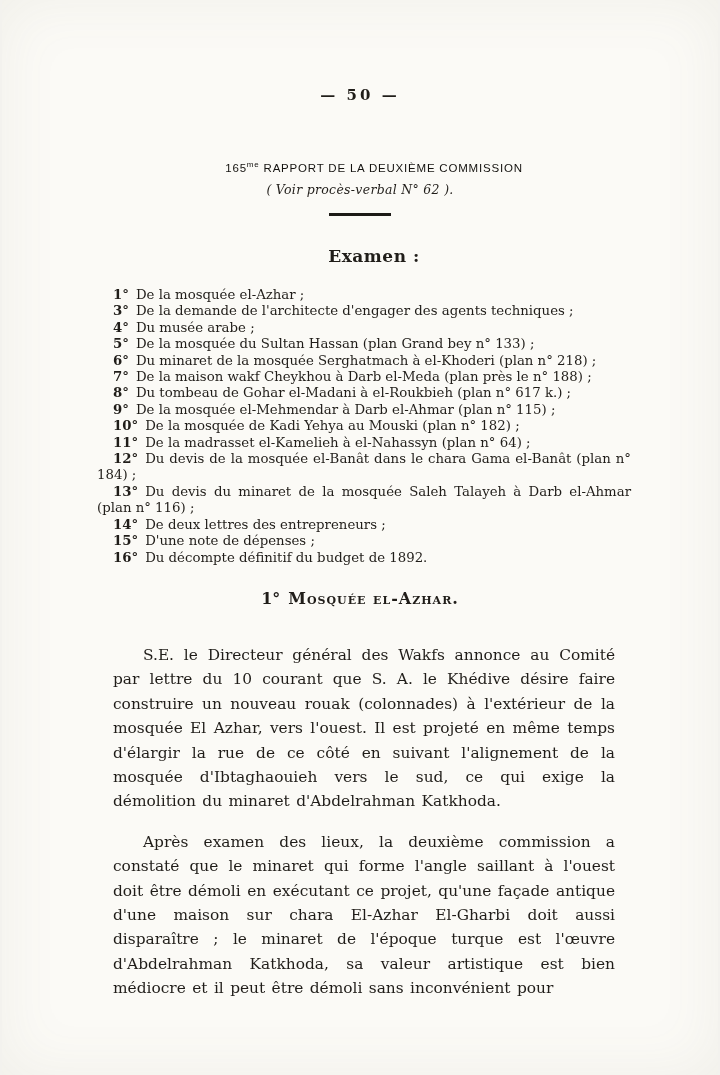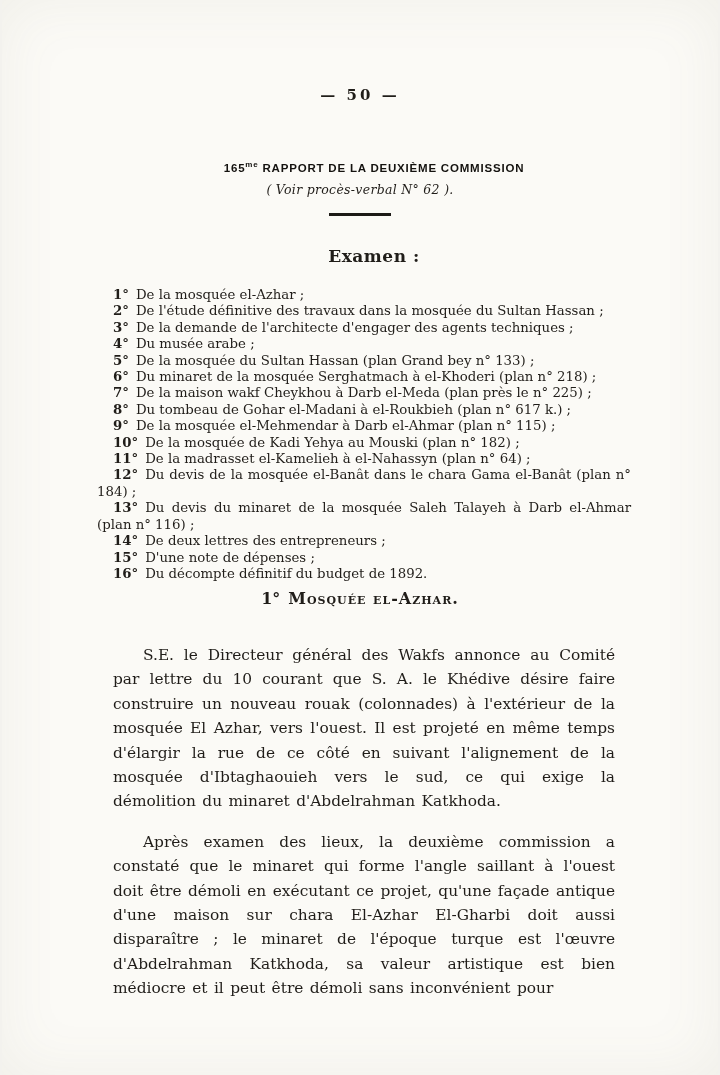--- a/index.html
+++ b/index.html
@@ -28,21 +28,21 @@
     letter-spacing: 3px;
   }
   .report-header {
     position: absolute;
     top: 160px;
     left: 0; right: 0;
     text-align: center;
   }
   .report-title {
     font-family: "Liberation Sans", sans-serif;
-    font-weight: 700;
+    font-weight: 400;
     font-size: 11.5px;
     letter-spacing: 0.8px;
     color: #14120f;
     margin-left: 28px;
   }
   .report-title sup {
     font-size: 8px;
     vertical-align: super;
   }
   .report-subtitle {
@@ -123,26 +123,25 @@
   <div class="report-header">
     <div class="report-title"><span>165</span><sup>me</sup><span> RAPPORT DE LA DEUXIÈME COMMISSION</span></div>
     <div class="report-subtitle">( Voir procès-verbal N° 62 ).</div>
     <div class="rule"></div>
   </div>
 
   <div class="examen">Examen :</div>
 
   <div class="agenda">
     <div class="item"><span class="num">1°</span><span>De la mosquée el-Azhar ;</span></div>
-    <div class="item"><span class="num">2°</span><span>De l'étude définitive des travaux dans la mosquée du Sultan Hassan ;</span></div>
     <div class="item"><span class="num">3°</span><span>De la demande de l'architecte d'engager des agents techniques ;</span></div>
     <div class="item"><span class="num">4°</span><span>Du musée arabe ;</span></div>
     <div class="item"><span class="num">5°</span><span>De la mosquée du Sultan Hassan (plan Grand bey n° 133) ;</span></div>
     <div class="item"><span class="num">6°</span><span>Du minaret de la mosquée Serghatmach à el-Khoderi (plan n° 218) ;</span></div>
-    <div class="item"><span class="num">7°</span><span>De la maison wakf Cheykhou à Darb el-Meda (plan près le n° 225) ;</span></div>
+    <div class="item"><span class="num">7°</span><span>De la maison wakf Cheykhou à Darb el-Meda (plan près le n° 188) ;</span></div>
     <div class="item"><span class="num">8°</span><span>Du tombeau de Gohar el-Madani à el-Roukbieh (plan n° 617 k.) ;</span></div>
     <div class="item"><span class="num">9°</span><span>De la mosquée el-Mehmendar à Darb el-Ahmar (plan n° 115) ;</span></div>
     <div class="item"><span class="num">10°</span><span>De la mosquée de Kadi Yehya au Mouski (plan n° 182) ;</span></div>
     <div class="item"><span class="num">11°</span><span>De la madrasset el-Kamelieh à el-Nahassyn (plan n° 64) ;</span></div>
     <div class="item"><span class="num">12°</span><span>Du devis de la mosquée el-Banât dans le chara Gama el-Banât (plan n° 184) ;</span></div>
     <div class="item"><span class="num">13°</span><span>Du devis du minaret de la mosquée Saleh Talayeh à Darb el-Ahmar (plan n° 116) ;</span></div>
     <div class="item"><span class="num">14°</span><span>De deux lettres des entrepreneurs ;</span></div>
     <div class="item"><span class="num">15°</span><span>D'une note de dépenses ;</span></div>
     <div class="item"><span class="num">16°</span><span>Du décompte définitif du budget de 1892.</span></div>
   </div>

